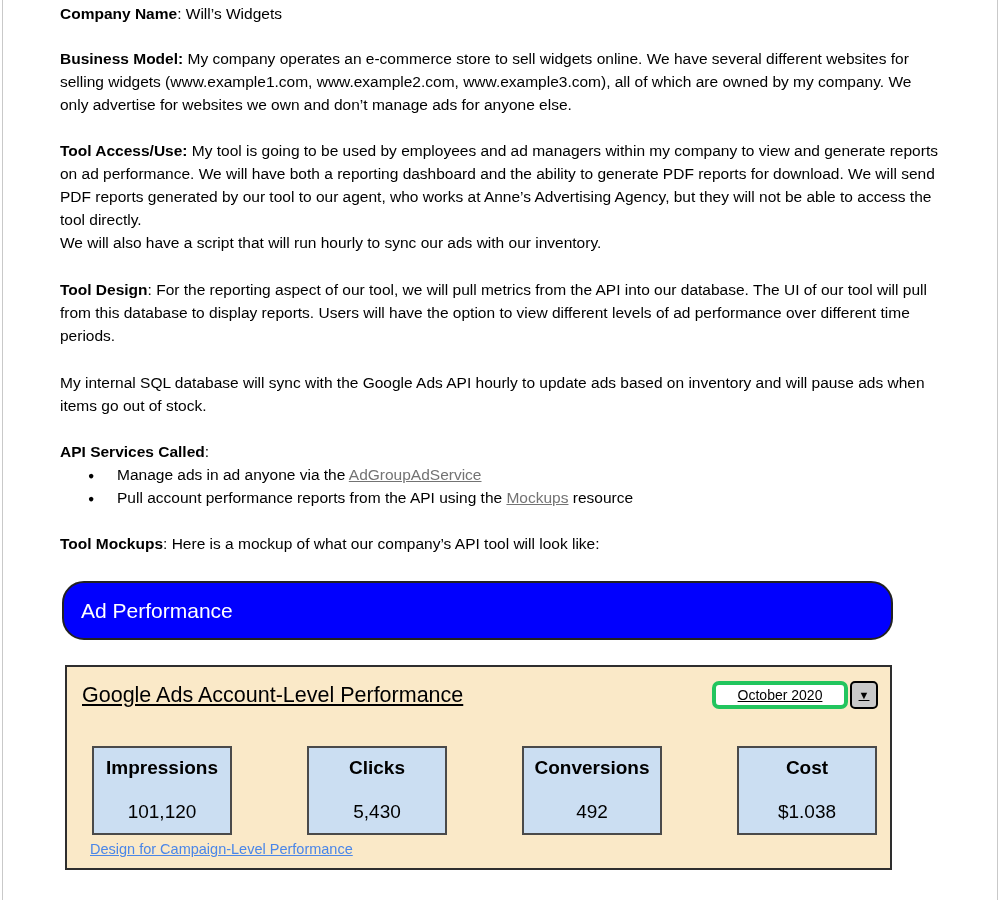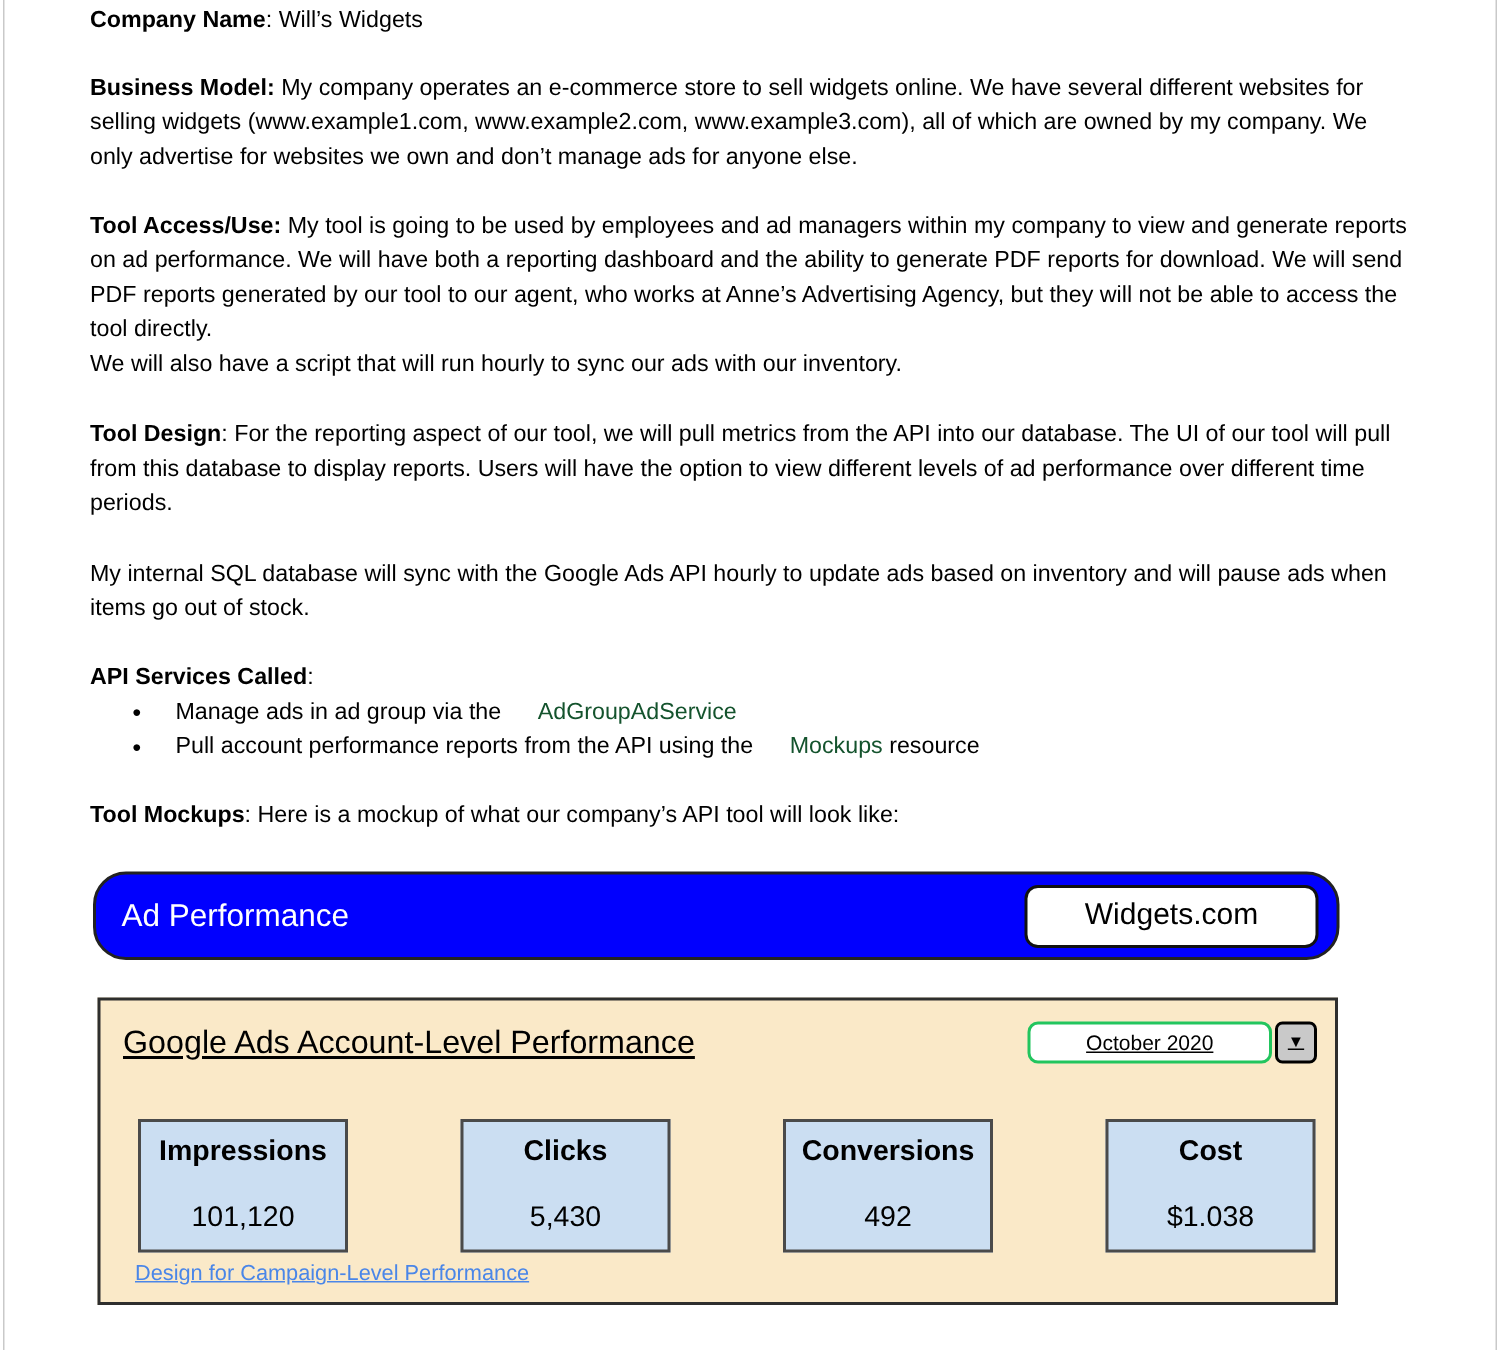--- a/index.html
+++ b/index.html
@@ -18,21 +18,21 @@
 
   p { margin:0; }
   .p-business { margin-top:22px; }
   .p-access   { margin-top:23px; }
   .p-design   { margin-top:24px; }
   .p-sql      { margin-top:24px; }
   .p-api      { margin-top:23px; }
   .p-mockups  { margin-top:23px; }
   b { font-weight:bold; }
 
-  a.doc-link { color:#14532d; cursor:pointer;margin-left:20px; }
+  a.doc-link { color:#737373; text-decoration:underline; cursor:pointer; }
 
   ul.api-list { margin:0; padding:0; list-style:none; }
   ul.api-list li { position:relative; padding-left:57px; }
   ul.api-list li::before {
     content:"●"; position:absolute; left:28px; top:1px; font-size:10.5px;
   }
 
   
   .mock-bar {
     margin:26px 0 0 2px; width:831px; height:59px;
@@ -53,21 +53,21 @@
     background:#fae9c8; border:2px solid #2e2e2e; position:relative;
   }
   .panel-head {
     display:flex; align-items:flex-end; justify-content:space-between;
     padding:13px 12px 0 15px;
     text-decoration:underline;
   }
   .panel-title { font-size:21.5px; line-height:28px; }
   .dropdown { display:flex; align-items:center; margin-top:1px; }
   .dd-field {
-    width:163px; height:28px; background:#fff; border:2px solid #22c55e; border-radius:7px;
+    width:136px; height:28px; background:#fff; border:4px solid #22c55e; border-radius:7px;
     display:flex; align-items:center; justify-content:center;
     font-size:14px; cursor:pointer;
   }
   .dd-btn {
     width:28px; height:28px; margin-left:2px;
     background:#c9c9c9; border:2px solid #000; border-radius:5px;
     display:flex; align-items:center; justify-content:center;
     font-size:11px; cursor:pointer;
   }
   .cards {
@@ -100,29 +100,28 @@
 
   <p class="p-access"><b>Tool Access/Use:</b><span> My tool is going to be used by employees and ad managers within my company to view and generate reports on ad performance. We will have both a reporting dashboard and the ability to generate PDF reports for download. We will send PDF reports generated by our tool to our agent, who works at Anne’s Advertising Agency, but they will not be able to access the tool directly.</span><br><span>We will also have a script that will run hourly to sync our ads with our inventory.</span></p>
 
   <p class="p-design"><b>Tool Design</b><span>: For the reporting aspect of our tool, we will pull metrics from the API into our database. The UI of our tool will pull from this database to display reports. Users will have the option to view different levels of ad performance over different time periods.</span></p>
 
   <p class="p-sql"><span>My internal SQL database will sync with the Google Ads API hourly to update ads based on inventory and will pause ads when items go out of stock.</span></p>
 
   <p class="p-api"><b>API Services Called</b><span>:</span></p>
 
   <ul class="api-list">
-    <li><span>Manage ads in ad group via the </span><a class="doc-link">AdGroupAdService</a></li>
+    <li><span>Manage ads in ad anyone via the </span><a class="doc-link">AdGroupAdService</a></li>
     <li><span>Pull account performance reports from the API using the </span><a class="doc-link">Mockups</a><span> resource</span></li>
   </ul>
 
   <p class="p-mockups"><b>Tool Mockups</b><span>: Here is a mockup of what our company’s API tool will look like:</span></p>
 
   <div class="mock-bar">
     <span class="mock-bar-title">Ad Performance</span>
-    <div class="mock-bar-btn">Widgets.com</div>
   </div>
 
   <div class="mock-panel">
     <div class="panel-head">
       <span class="panel-title">Google Ads Account-Level Performance</span>
       <div class="dropdown">
         <div class="dd-field">October 2020</div>
         <div class="dd-btn">
             <span>▼</span>
           </div>

